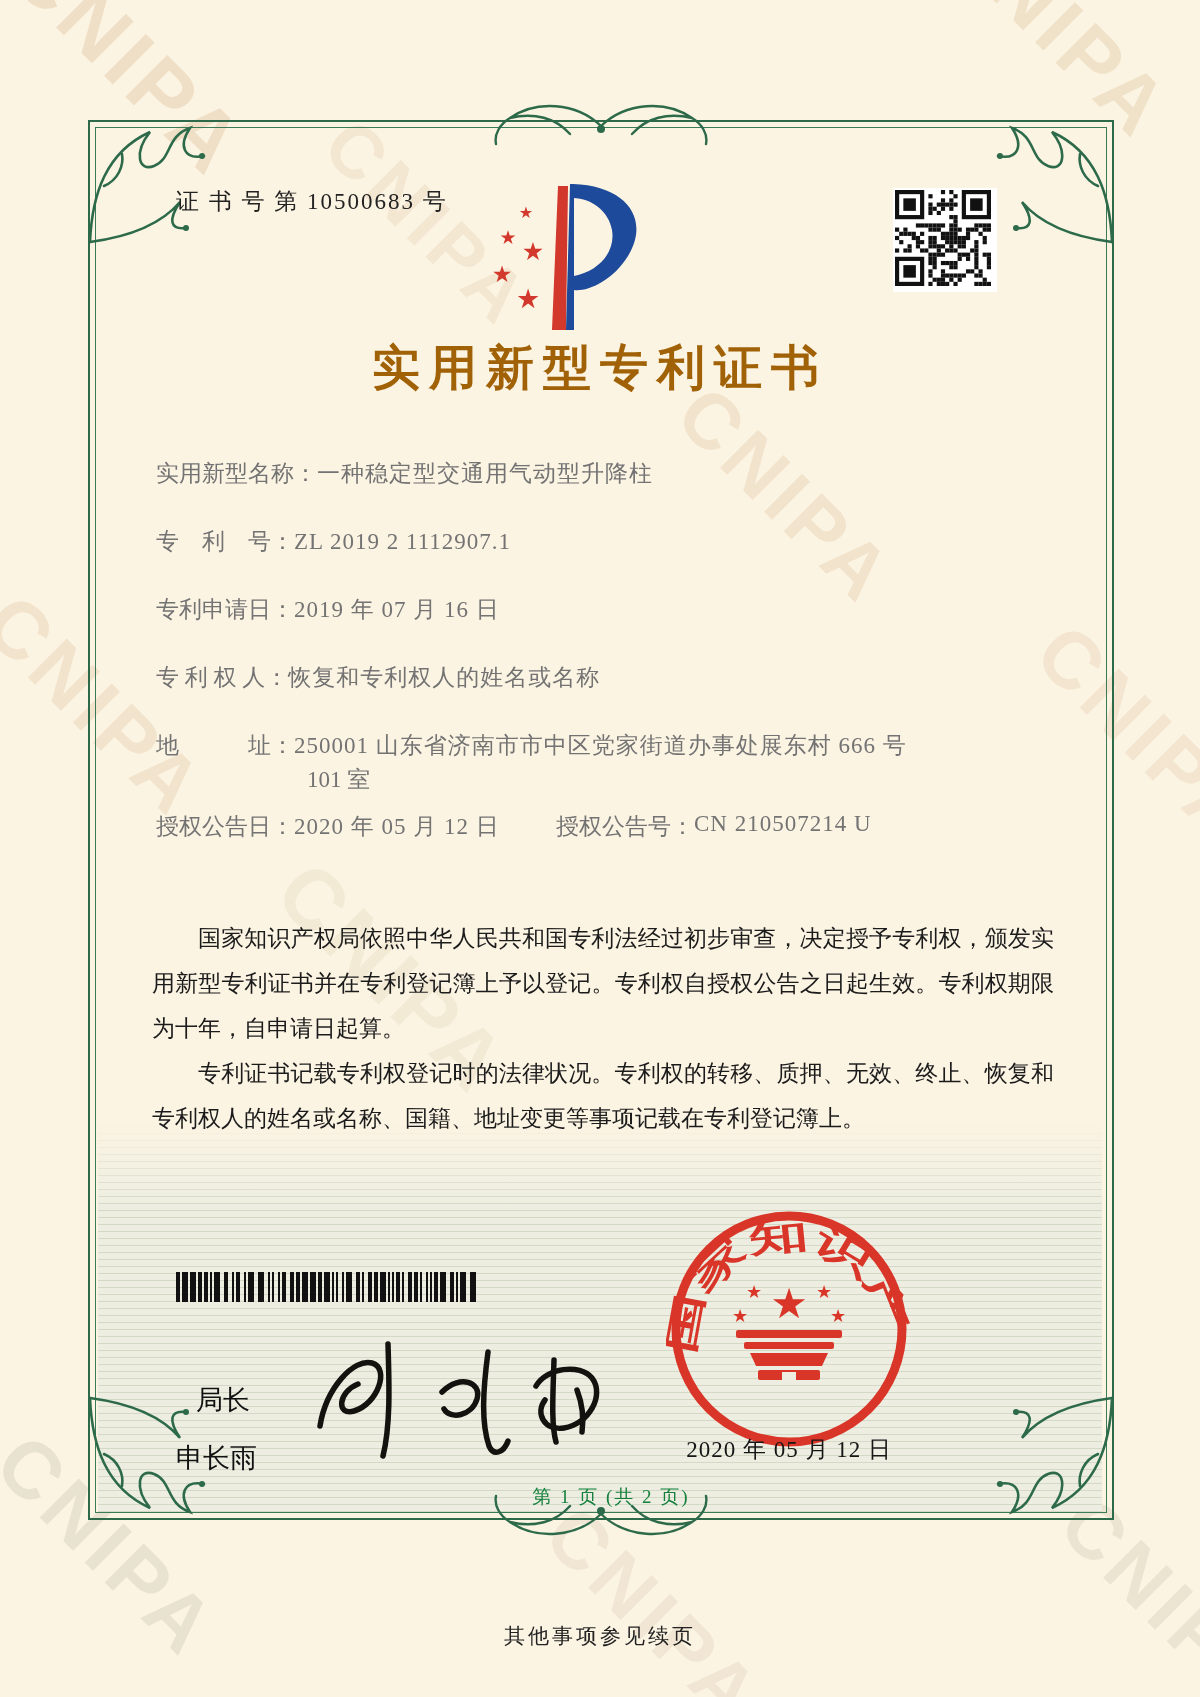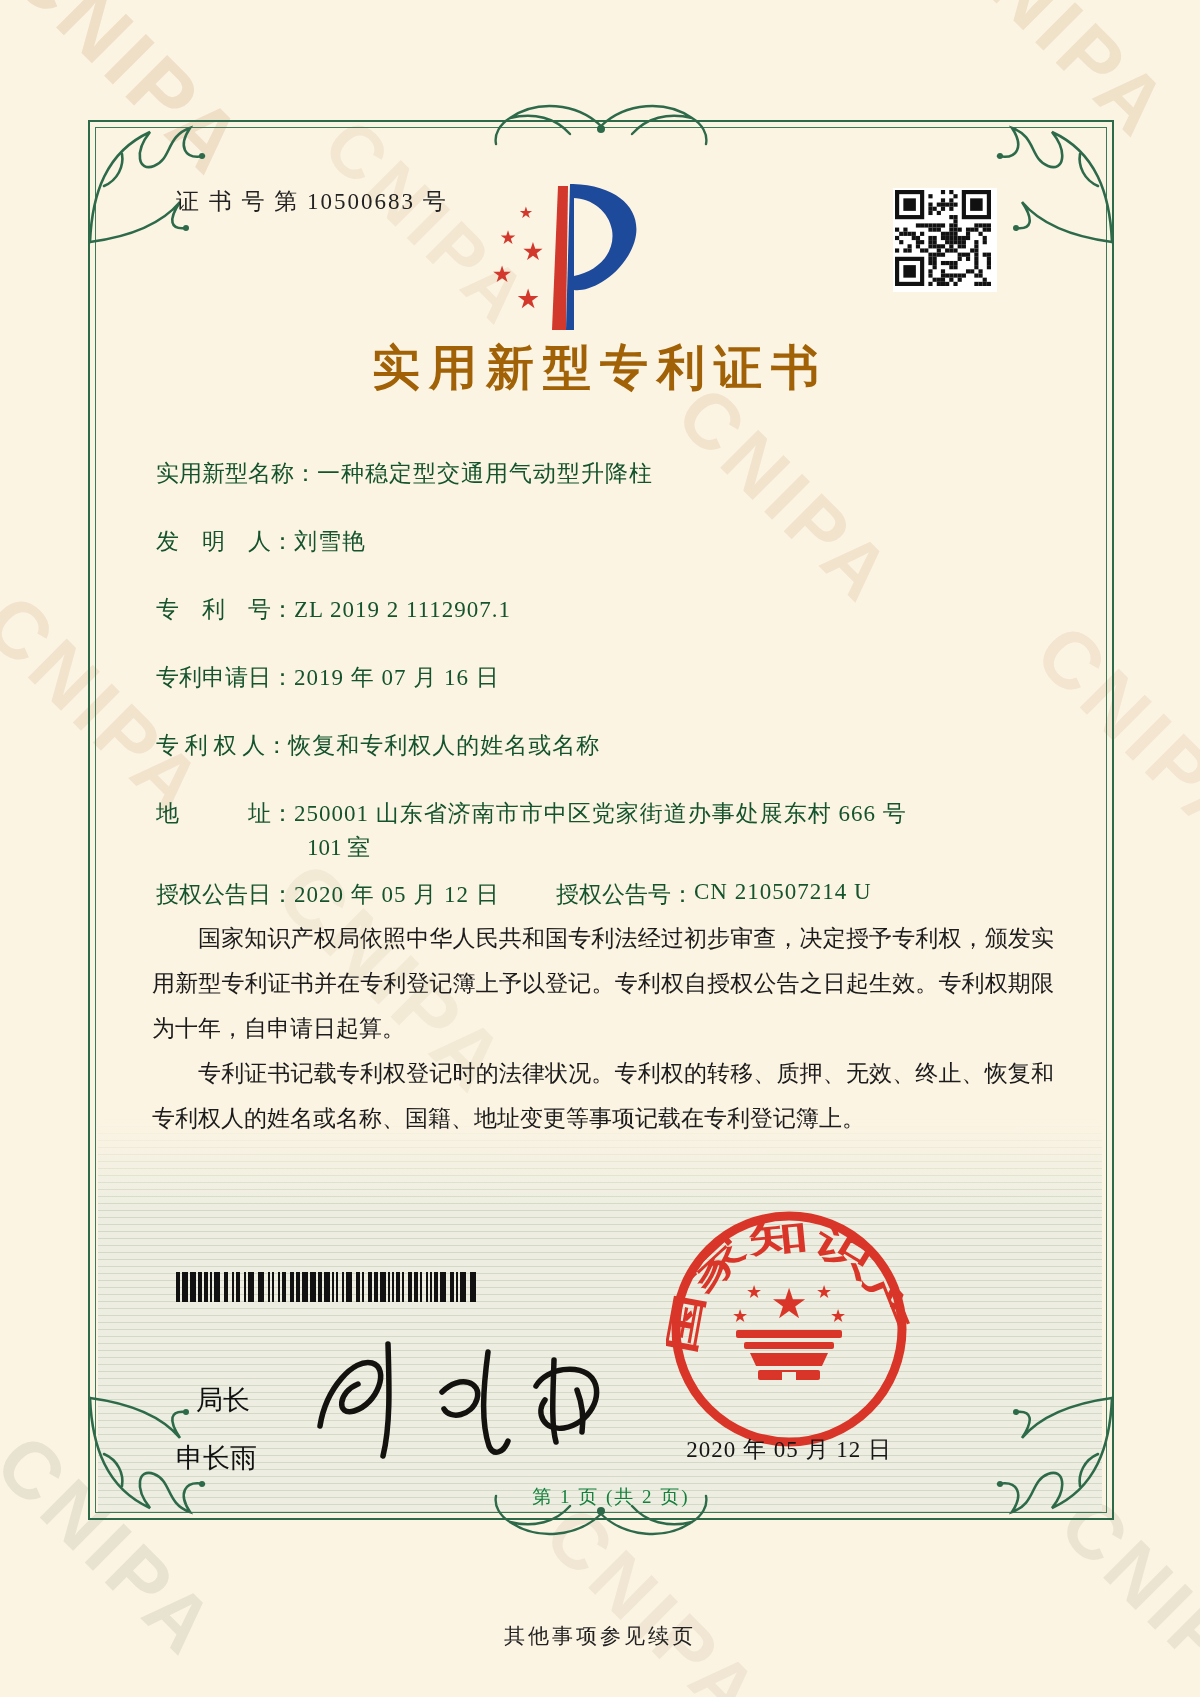--- a/index.html
+++ b/index.html
@@ -34,21 +34,21 @@
         background:linear-gradient(180deg,#fcf4e3 0%,rgba(252,244,227,0) 100%);}
 
   .cert-no{position:absolute;left:176px;top:186px;font-size:23px;color:#222;letter-spacing:2px;}
 
   .logo{position:absolute;left:478px;top:172px;width:170px;height:160px;}
   .qr{position:absolute;left:893px;top:188px;width:100px;height:100px;background:#fff;padding:2px;}
 
   .title{position:absolute;left:0;top:336px;width:100%;text-align:center;
          font-size:48px;font-weight:bold;color:#a16207;letter-spacing:9px;}
 
-  .fields{position:absolute;left:156px;top:458px;width:900px;font-size:23px;color:#14532d;}
+  .fields{position:absolute;left:156px;top:458px;width:900px;font-size:23px;color:#737373;}
   .field-row{margin-bottom:37px;line-height:31px;}
   .f-label{display:inline-block;vertical-align:top;white-space:pre;}
   .f-value{display:inline-block;vertical-align:top;letter-spacing:1px;}
   .addr2{margin-left:151px;line-height:34px;margin-top:2px;}
   .grant-row{display:flex;margin-top:12px;}
   .grant-left{width:400px;}
 
   .paras{position:absolute;left:152px;top:916px;width:902px;font-size:23px;color:#1b1b1b;
          line-height:45px;text-align:justify;}
   .paras p{margin:0;text-indent:2em;}
@@ -340,23 +340,20 @@
       </svg>
   </div>
 
   <div class="title">实用新型专利证书</div>
 
   <div class="fields">
     <div class="field-row">
       <span class="f-label">实用新型名称：</span><span class="f-value">一种稳定型交通用气动型升降柱</span>
     </div>
     <div class="field-row">
-      <span class="f-label">发　明　人：</span><span class="f-value">刘雪艳</span>
-    </div>
-    <div class="field-row">
       <span class="f-label">专　利　号：</span><span class="f-value">ZL 2019 2 1112907.1</span>
     </div>
     <div class="field-row">
       <span class="f-label">专利申请日：</span><span class="f-value">2019 年 07 月 16 日</span>
     </div>
     <div class="field-row">
       <span class="f-label">专 利 权 人：</span><span class="f-value">恢复和专利权人的姓名或名称</span>
     </div>
     <div class="field-row" style="margin-bottom:14px;">
       <span class="f-label">地　　　址：</span><span class="f-value">250001 山东省济南市市中区党家街道办事处展东村 666 号</span>

